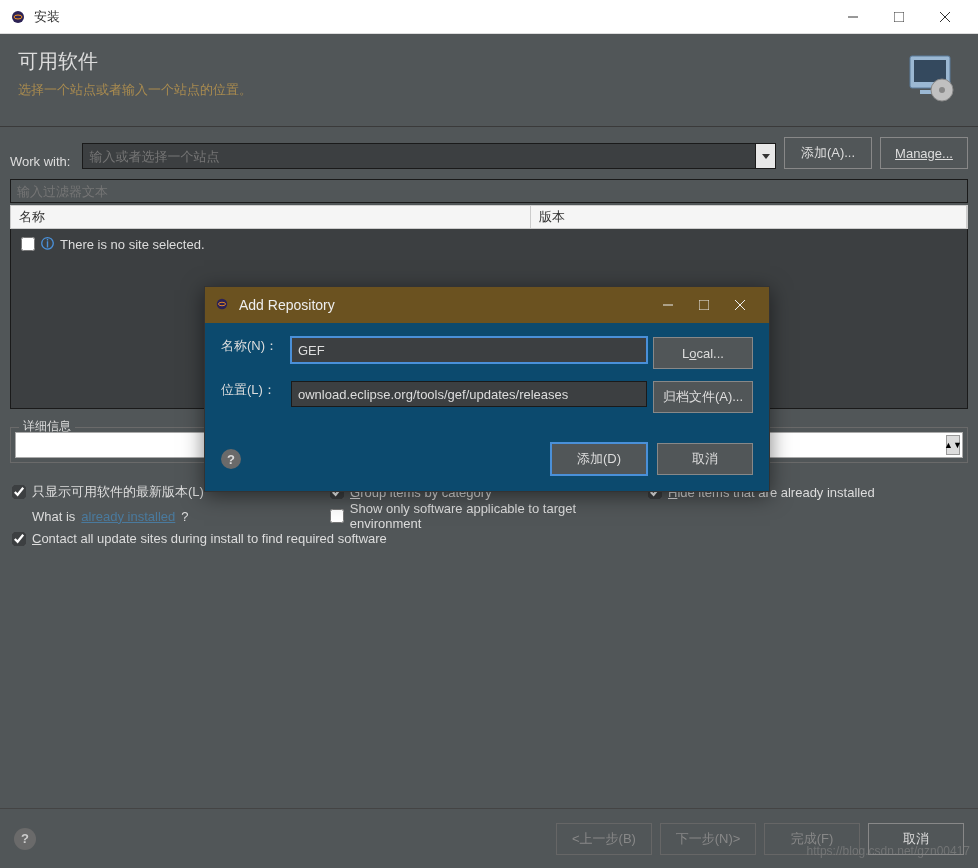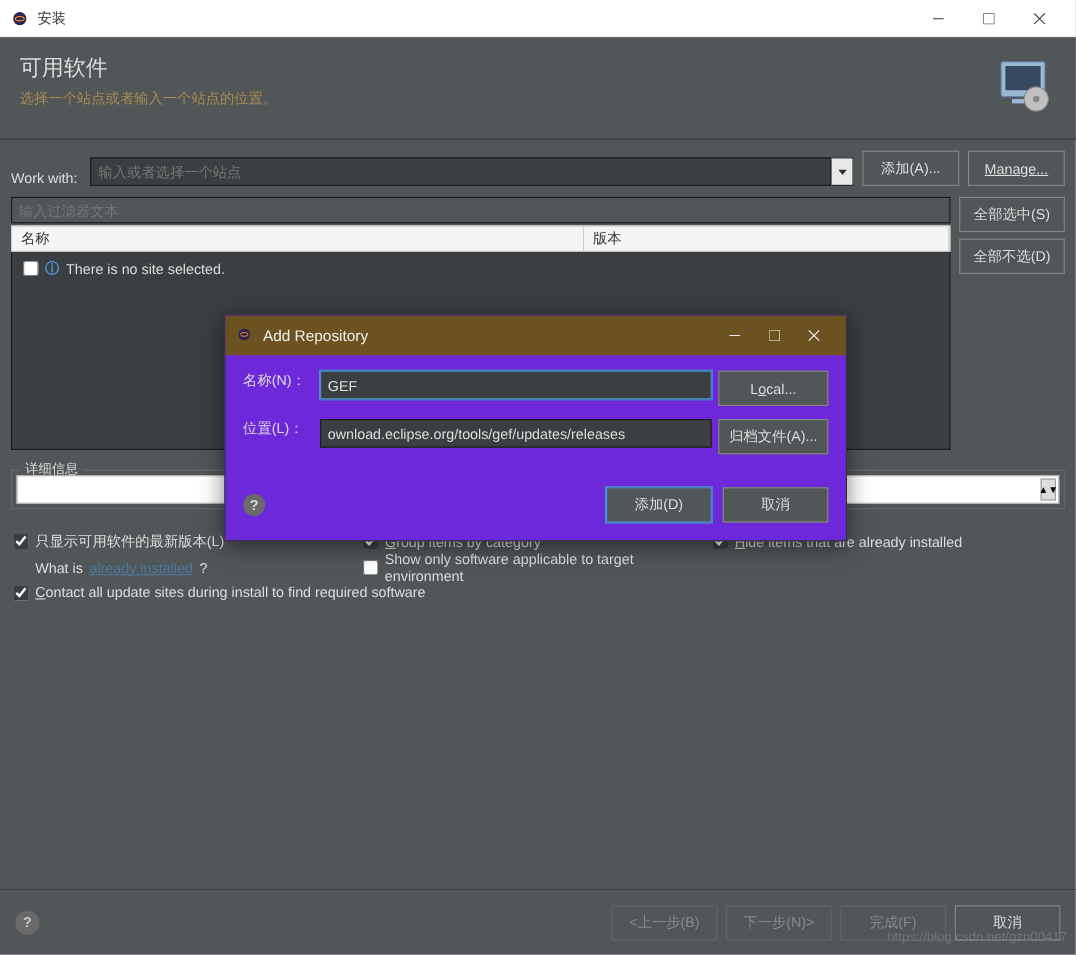--- a/index.html
+++ b/index.html
@@ -57,21 +57,21 @@
 .spacer { flex: 1; }
 
 .footer { height: 60px; border-top: 1px solid #444; display: flex; align-items: center; padding: 0 14px; gap: 8px; }
 .footer .help { color: #ccc; width: 22px; height: 22px; border-radius: 50%; background: #6a6a6a; display: flex; align-items: center; justify-content: center; font-weight: bold; cursor: pointer; }
 .footer-btns { margin-left: auto; display: flex; gap: 8px; }
 .footer-btns .btn { width: 96px; }
 
 .watermark { position: absolute; right: 8px; bottom: 10px; color: #888; font-size: 12px; opacity: .6; pointer-events: none; }
 
 
-.dialog { position: absolute; left: 204px; top: 286px; width: 566px; background: #6d28d9; border: 1px solid #333; box-shadow: 0 4px 20px rgba(0,0,0,.5); }
+.dialog { position: absolute; left: 204px; top: 286px; width: 566px; background: #0c4a6e; border: 1px solid #333; box-shadow: 0 4px 20px rgba(0,0,0,.5); }
 .dialog-titlebar { height: 36px; background: #6b5220; display: flex; align-items: center; padding: 0 10px; color: #eee; }
 .dialog-titlebar .icon-slot { width: 16px; height: 16px; margin-right: 8px; }
 .dlg-title { flex: 1; font-size: 14px; }
 .dlg-winctl { display: flex; gap: 16px; padding-right: 4px; }
 .dlg-winctl span { cursor: pointer; width: 20px; text-align: center; }
 .dialog-body { padding: 14px 16px 16px; }
 .dlg-row { display: flex; align-items: flex-start; gap: 6px; margin-bottom: 12px; }
 .dlg-label { width: 64px; color: #ddd; }
 .dlg-input { flex: 1; height: 26px; background: #3c3f41; border: 1px solid #1a1a1a; color: #ddd; padding: 0 6px; outline: none; }
 .dlg-input.focus { border: 1px solid #4a90d9; box-shadow: 0 0 0 1px #4a90d9; }
@@ -158,28 +158,20 @@
           <div class="th th1">名称</div>
           <div class="th th2">版本</div>
         </div>
         <div class="table-body">
           <div class="table-row">
             <input type="checkbox" style="">
             <span class="info-icon">ⓘ</span>
             <span>There is no site selected.</span>
           </div>
         </div>
-      </div>
-      <div class="right-btns">
-        <button class="btn">
-            <span>全部选中(S)</span>
-          </button>
-        <button class="btn">
-            <span>全部不选(D)</span>
-          </button>
       </div>
     </div>
 
     <div class="details-fs">
       <span class="legend">详细信息</span>
       <div class="details-box">
         <div class="upd">▲▼</div>
       </div>
     </div>
 

